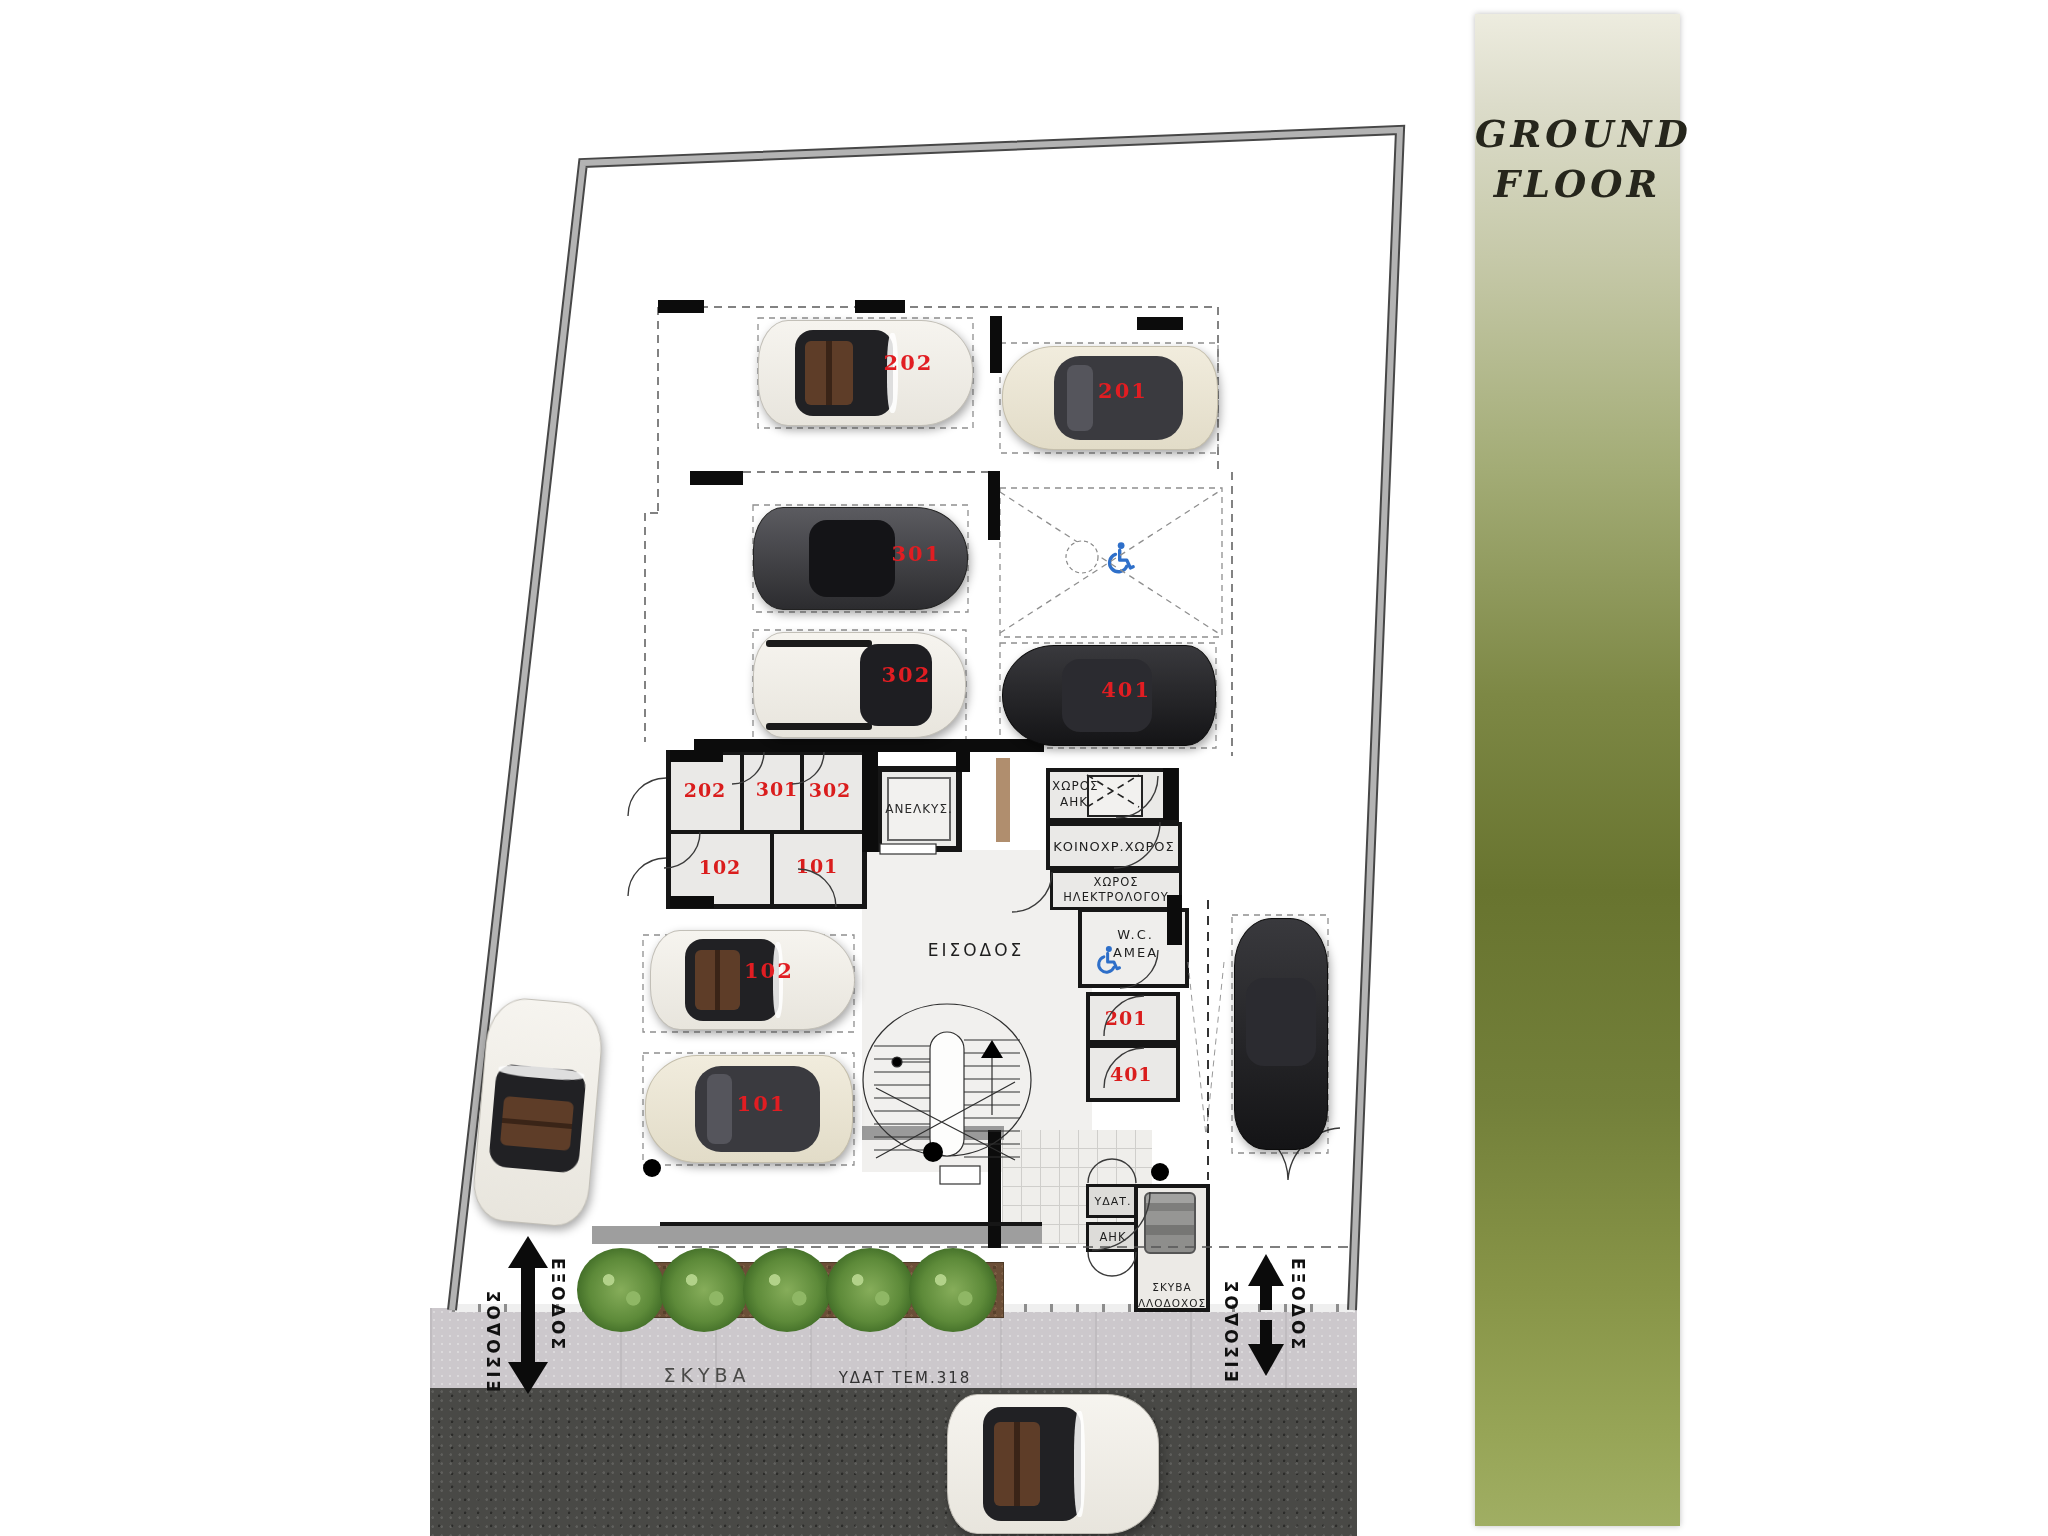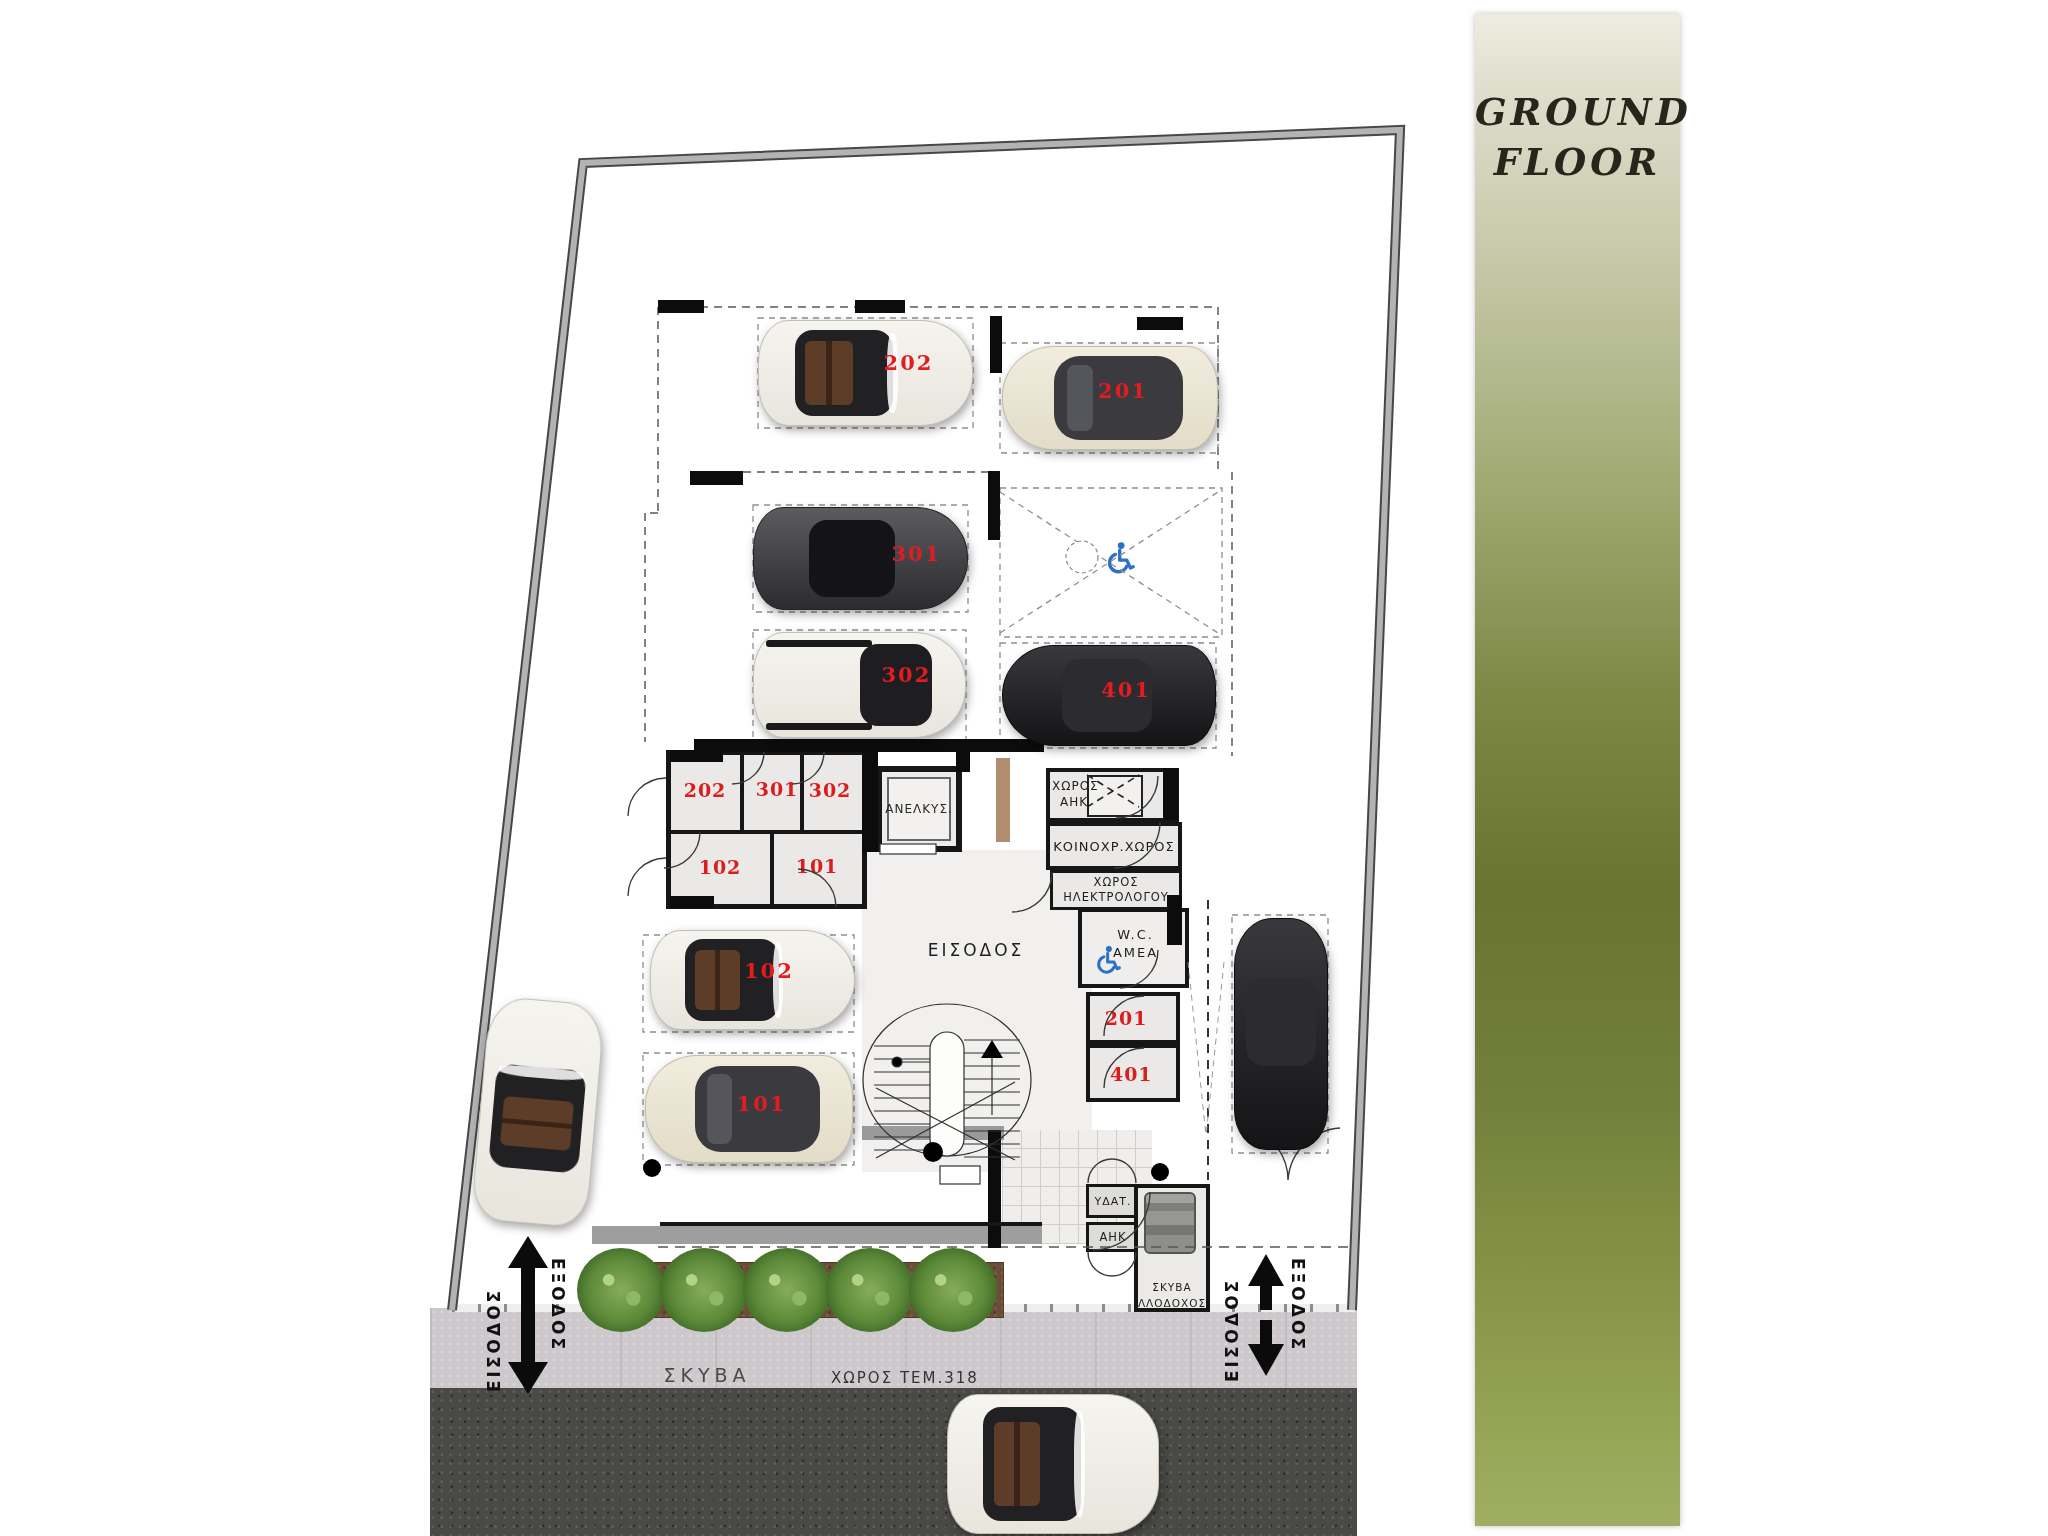--- a/index.html
+++ b/index.html
@@ -5,21 +5,21 @@
   html,body{margin:0;padding:0;background:#ffffff;}
   *{box-sizing:border-box;}
   #canvas{position:relative;width:2048px;height:1536px;background:#ffffff;overflow:hidden;
           font-family:"DejaVu Sans",sans-serif;}
   .abs{position:absolute;}
   
   #strip{left:1475px;top:14px;width:205px;height:1512px;z-index:40;
     background:linear-gradient(180deg,#edecdf 0%,#dcdcca 6%,#c6c9a9 16%,#a3ac76 30%,
       #7d8845 45%,#68742f 58%,#73803a 72%,#879447 84%,#97a557 94%,#a0ae63 100%);
     box-shadow:0 0 6px rgba(0,0,0,.25);}
-  #strip .title{margin-top:74px;text-align:center;
+  #strip .title{margin-top:96px;text-align:center;
     font-family:"DejaVu Serif",serif;font-style:italic;font-weight:700;
     font-size:37px;letter-spacing:4px;color:#26261c;line-height:1.35;}
   
   .floor{background:#f1f0ee;}
   .room{background:#eae9e7;border:4px solid #161616;}
   .glabel{font-family:"DejaVu Sans",sans-serif;color:#1e1e1e;letter-spacing:2px;}
   .rnum{font-family:"DejaVu Serif",serif;font-weight:700;color:#da1d1d;letter-spacing:1px;
         font-size:19px;}
   .ctr{transform:translate(-50%,-50%);white-space:nowrap;}
   .wall{position:absolute;background:#161616;}
@@ -85,21 +85,21 @@
   <div class="abs" id="porch"></div>
   <div class="abs" style="left:862px;top:1126px;width:142px;height:14px;background:#9a9a9a;z-index:8;"></div>
 
   <div class="abs" id="sidewalk"></div>
   <div class="abs" id="tie"></div>
   <div class="abs" id="asphalt"></div>
   <div class="abs glabel" style="left:707px;top:1375px;font-size:19px;letter-spacing:5px;color:#4a4a48;z-index:10;">
       <span class="abs ctr">ΣΚΥΒΑ</span>
     </div>
   <div class="abs glabel" style="left:905px;top:1378px;font-size:15px;letter-spacing:2px;color:#333;z-index:10;">
-      <span class="abs ctr">ΧΩΡΟΣ ΤΕΜ.318</span>
+      <span class="abs ctr">ΥΔΑΤ ΤΕΜ.318</span>
     </div>
 
   <div class="abs" id="driveStrip"></div>
   <div class="abs" id="soil"></div>
   <div class="tree" style="left:577px;top:1248px;"></div>
   <div class="tree" style="left:660px;top:1248px;"></div>
   <div class="tree" style="left:743px;top:1248px;"></div>
   <div class="tree" style="left:826px;top:1248px;"></div>
   <div class="tree" style="left:909px;top:1248px;"></div>
 

